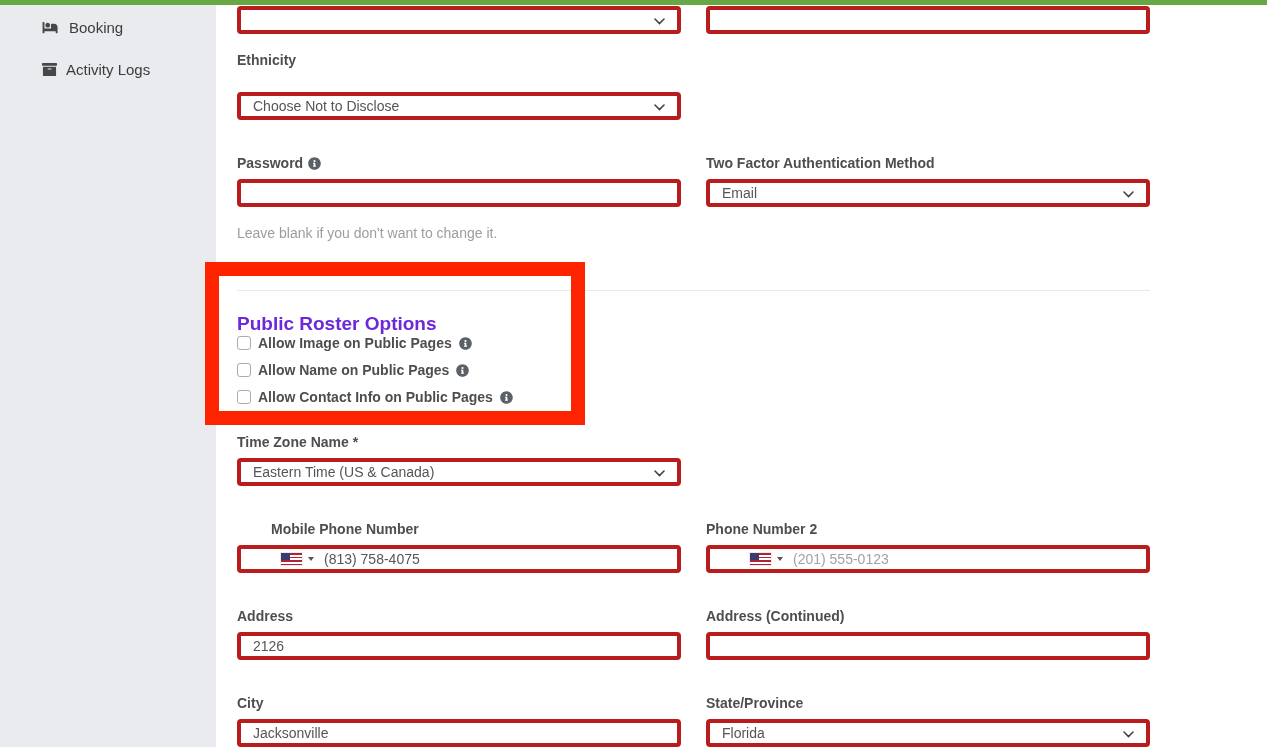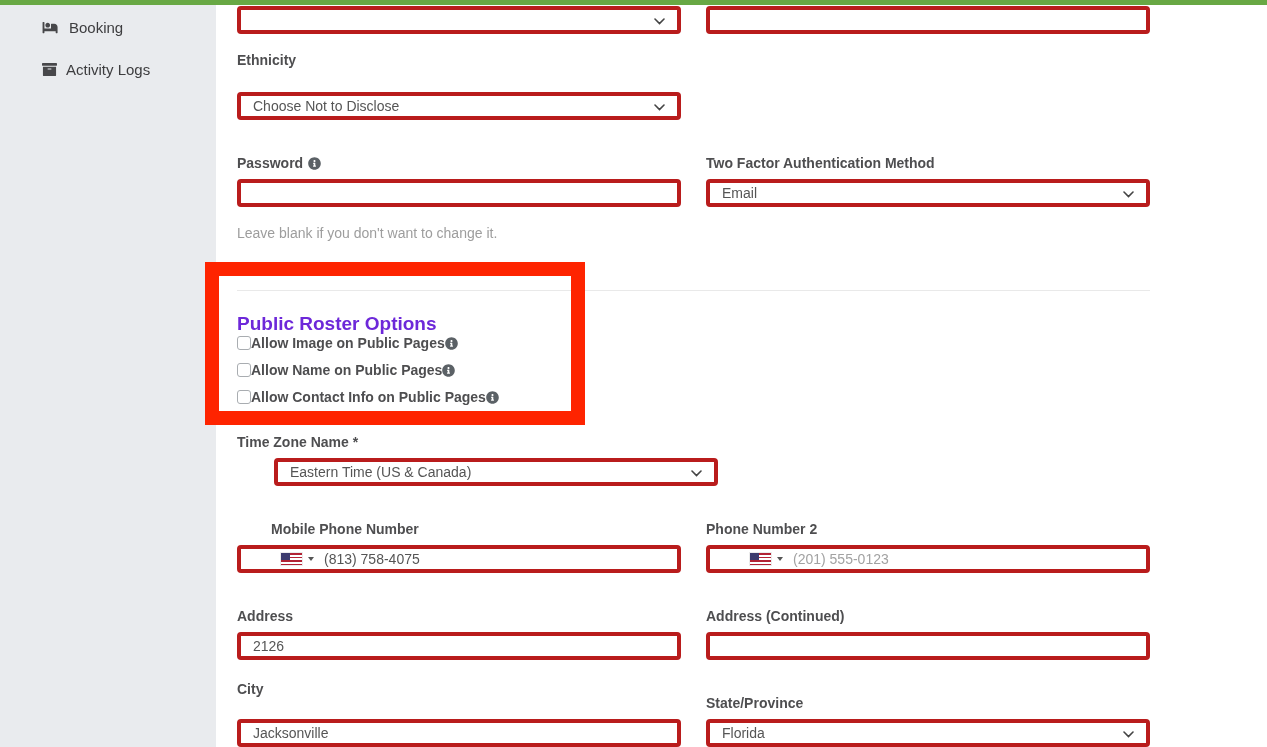--- a/index.html
+++ b/index.html
@@ -24,21 +24,21 @@
     width:444px; height:28px; border:4px solid #b91c1c; border-radius:4px; background:#fff;
     display:flex; align-items:center; padding:0 12px; font-size:14px; color:#555;
   }
   input.control { display:block; padding:4px 12px; outline:none; font-family:Liberation Sans, sans-serif; }
   input.control::placeholder { color:#a2a2a2; opacity:1; }
   .select { cursor:pointer; justify-content:space-between; }
   .select .chev { margin-left:auto; flex:0 0 auto; }
   .helper { font-size:14px; color:#9d9d9d; }
   .hr { position:absolute; left:21px; width:913px; height:0; border-top:1px solid #e9e9e9; }
   .section-head { font-size:19px; font-weight:bold; color:#6d28d9; }
-  .chk-row { position:absolute; left:21px; display:flex; align-items:center; cursor:pointer;justify-content:center; }
+  .chk-row { position:absolute; left:21px; display:flex; align-items:center; gap:7px; cursor:pointer;justify-content:center; }
   .chk-box { width:14px; height:14px; border:1px solid #a9adb1; border-radius:3px; background:#fff; flex:0 0 auto; }
   .chk-lbl { font-size:14px; font-weight:bold; color:#4e4e50; }
   .info-ic { display:inline-flex; flex:0 0 auto; }
   .phone-wrap { gap:0;padding-left:40px; }
   .flag-btn { display:flex; align-items:center; gap:6px; margin-right:10px; cursor:pointer; flex:0 0 auto; }
   .flag { position:relative; width:21px; height:12px;
     background:repeating-linear-gradient(#b22234 0 1px, #b22234 1px 1.8px, #fff 1.8px 3.6px);
     background-size:100% 12.6px; outline:1px solid rgba(0,0,0,0.08); }
   .flag .canton { position:absolute; left:0; top:0; width:9px; height:7px; background:#3c3b6e; }
   .flag-caret { width:0; height:0; border-left:3.5px solid transparent; border-right:3.5px solid transparent; border-top:4px solid #555; }
@@ -165,21 +165,21 @@
       <span class="info-ic">
         <svg width="13" height="13" viewBox="0 0 512 512">
             <path fill="#5b6166" d="M256 8C119 8 8 119.1 8 256c0 137 111 248 248 248s248-111 248-248C504 119.1 393 8 256 8zm0 110c23.2 0 42 18.8 42 42s-18.8 42-42 42-42-18.8-42-42 18.8-42 42-42zm56 254c0 6.6-5.4 12-12 12h-88c-6.6 0-12-5.4-12-12v-24c0-6.6 5.4-12 12-12h12v-64h-12c-6.6 0-12-5.4-12-12v-24c0-6.6 5.4-12 12-12h64c6.6 0 12 5.4 12 12v100h12c6.6 0 12 5.4 12 12v24z"></path>
           </svg>
       </span>
     </div>
 
     <div class="fld col-l" style="top:434px;">
       <div class="lbl">Time Zone Name *</div>
     </div>
-    <div class="fld col-l" style="top:458px;margin-left:37px;">
+    <div class="fld col-l" style="top:458px;">
       <div class="control select">
         <span>Eastern Time (US &amp; Canada)</span>
         <span class="chev">
           <svg width="11" height="7" viewBox="0 0 11 7">
               <path d="M1 1l4.5 4.5L10 1" stroke="#444" stroke-width="1.6" fill="none" stroke-linecap="round"></path>
             </svg>
         </span>
       </div>
     </div>
 
@@ -220,21 +220,21 @@
       <input class="control" type="text" value="2126" style="">
     </div>
 
     <div class="fld col-r" style="top:608px;">
       <div class="lbl">Address (Continued)</div>
     </div>
     <div class="fld col-r" style="top:632px;">
       <input class="control" type="text" value="" style="">
     </div>
 
-    <div class="fld col-l" style="top:681px;">
+    <div class="fld col-l" style="top:695px;">
       <div class="lbl">City</div>
     </div>
     <div class="fld col-l" style="top:719px;">
       <input class="control" type="text" value="Jacksonville" style="">
     </div>
 
     <div class="fld col-r" style="top:695px;">
       <div class="lbl">State/Province</div>
     </div>
     <div class="fld col-r" style="top:719px;">

